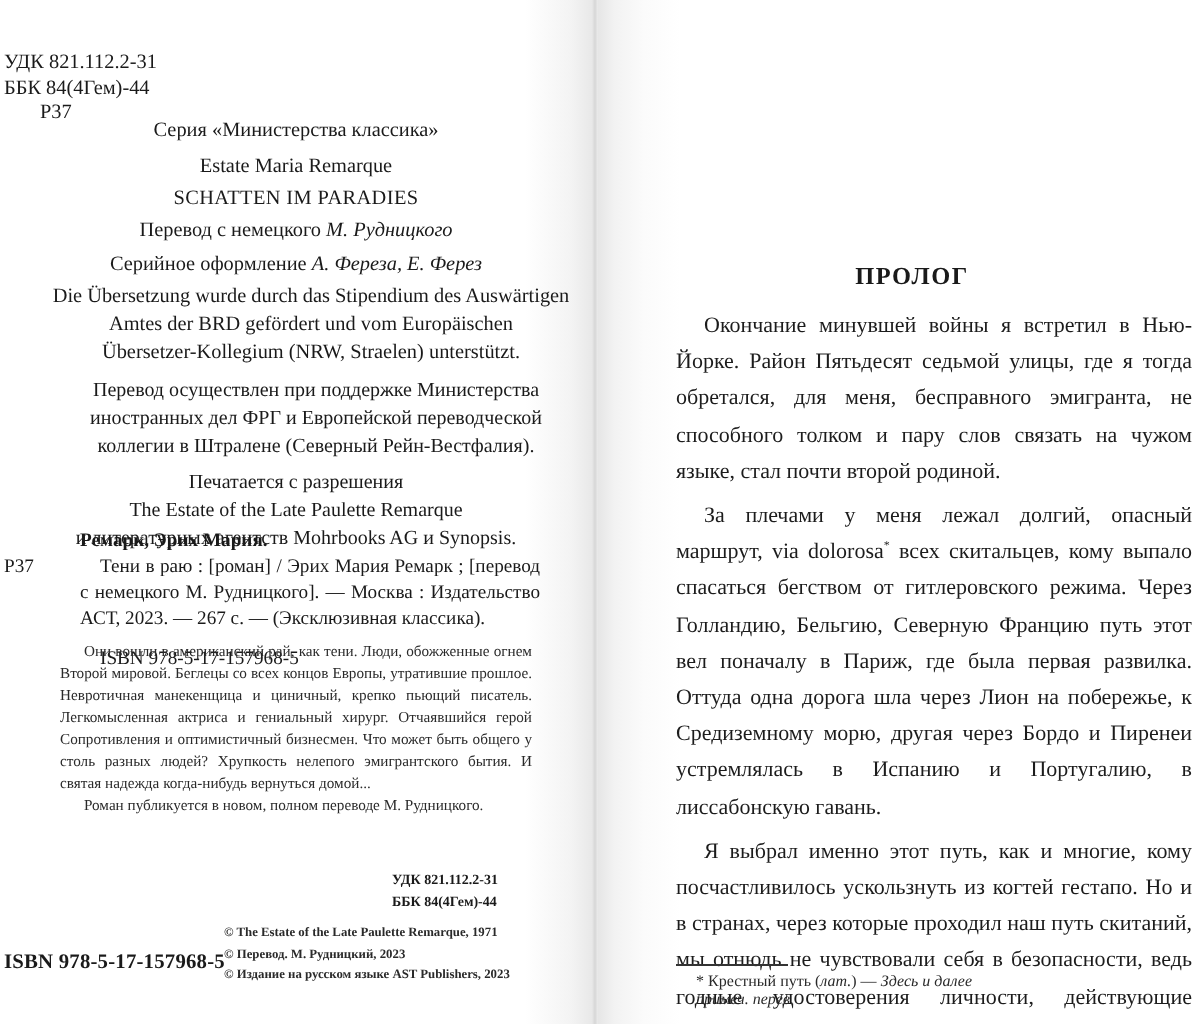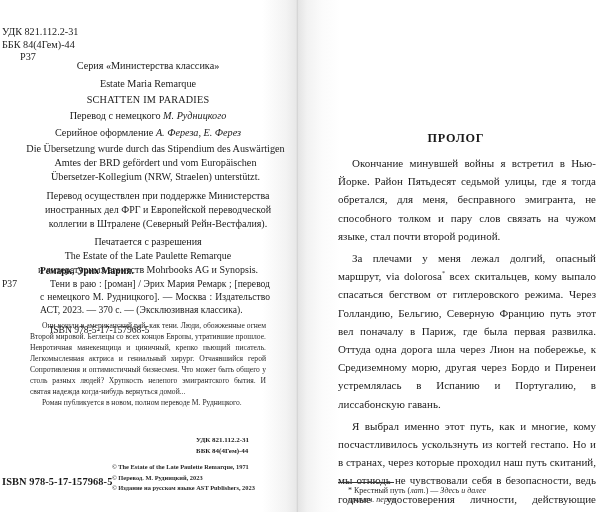--- a/index.html
+++ b/index.html
@@ -84,21 +84,21 @@
   </div>
   <div class="center-block permission">
     <div>Печатается с разрешения</div>
     <div>The Estate of the Late Paulette Remarque</div>
     <div>и литературных агентств Mohrbooks AG и Synopsis.</div>
   </div>
 
   <div class="biblio">
     <div class="author-line">Ремарк, Эрих Мария.</div>
     <div class="code">Р37</div>
-    <div class="entry">Тени в раю : [роман] / Эрих Мария Ремарк ; [перевод с немецкого М. Рудницкого]. — Москва : Издательство АСТ, 2023. — 370 с. — (Эксклюзивная классика).</div>
+    <div class="entry">Тени в раю : [роман] / Эрих Мария Ремарк ; [перевод с немецкого М. Рудницкого]. — Москва : Издательство АСТ, 2023. — 267 с. — (Эксклюзивная классика).</div>
     <div class="isbn">ISBN 978-5-17-157968-5</div>
   </div>
 
   <div class="annotation">
     <p>Они вошли в американский рай, как тени. Люди, обожженные огнем Второй мировой. Беглецы со всех концов Европы, утратившие прошлое. Невротичная манекенщица и циничный, крепко пьющий писатель. Легкомысленная актриса и гениальный хирург. Отчаявшийся герой Сопротивления и оптимистичный бизнесмен. Что может быть общего у столь разных людей? Хрупкость нелепого эмигрантского бытия. И святая надежда когда-нибудь вернуться домой...</p>
     <p>Роман публикуется в новом, полном переводе М. Рудницкого.</p>
   </div>
 
   <div class="udk-small">
     <div>УДК 821.112.2-31</div>

